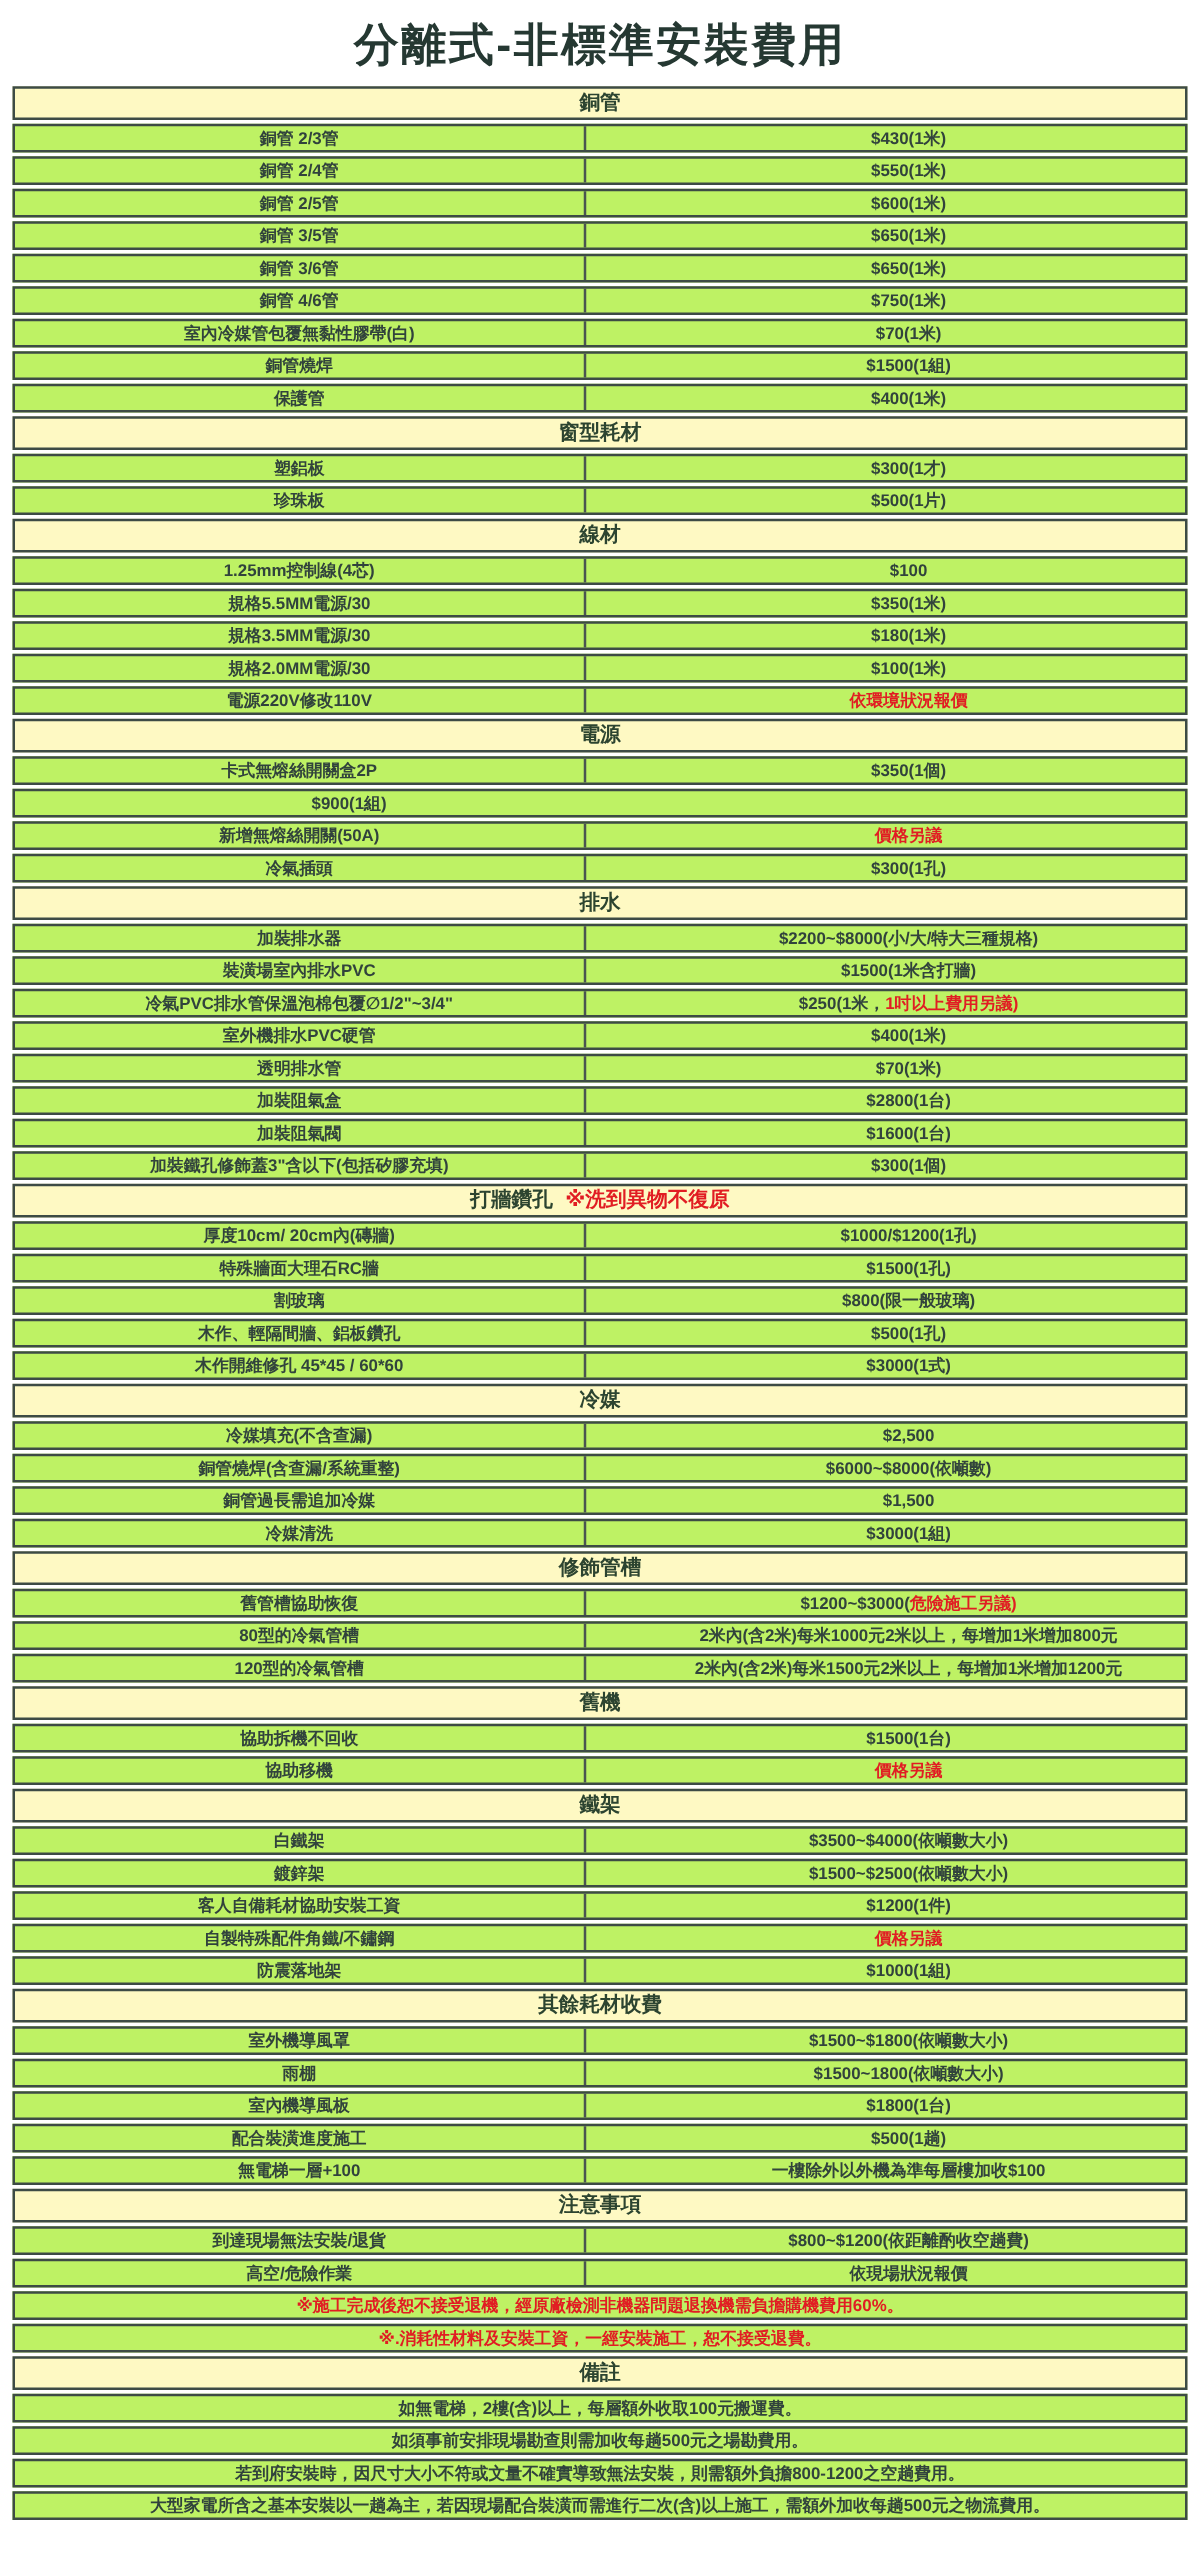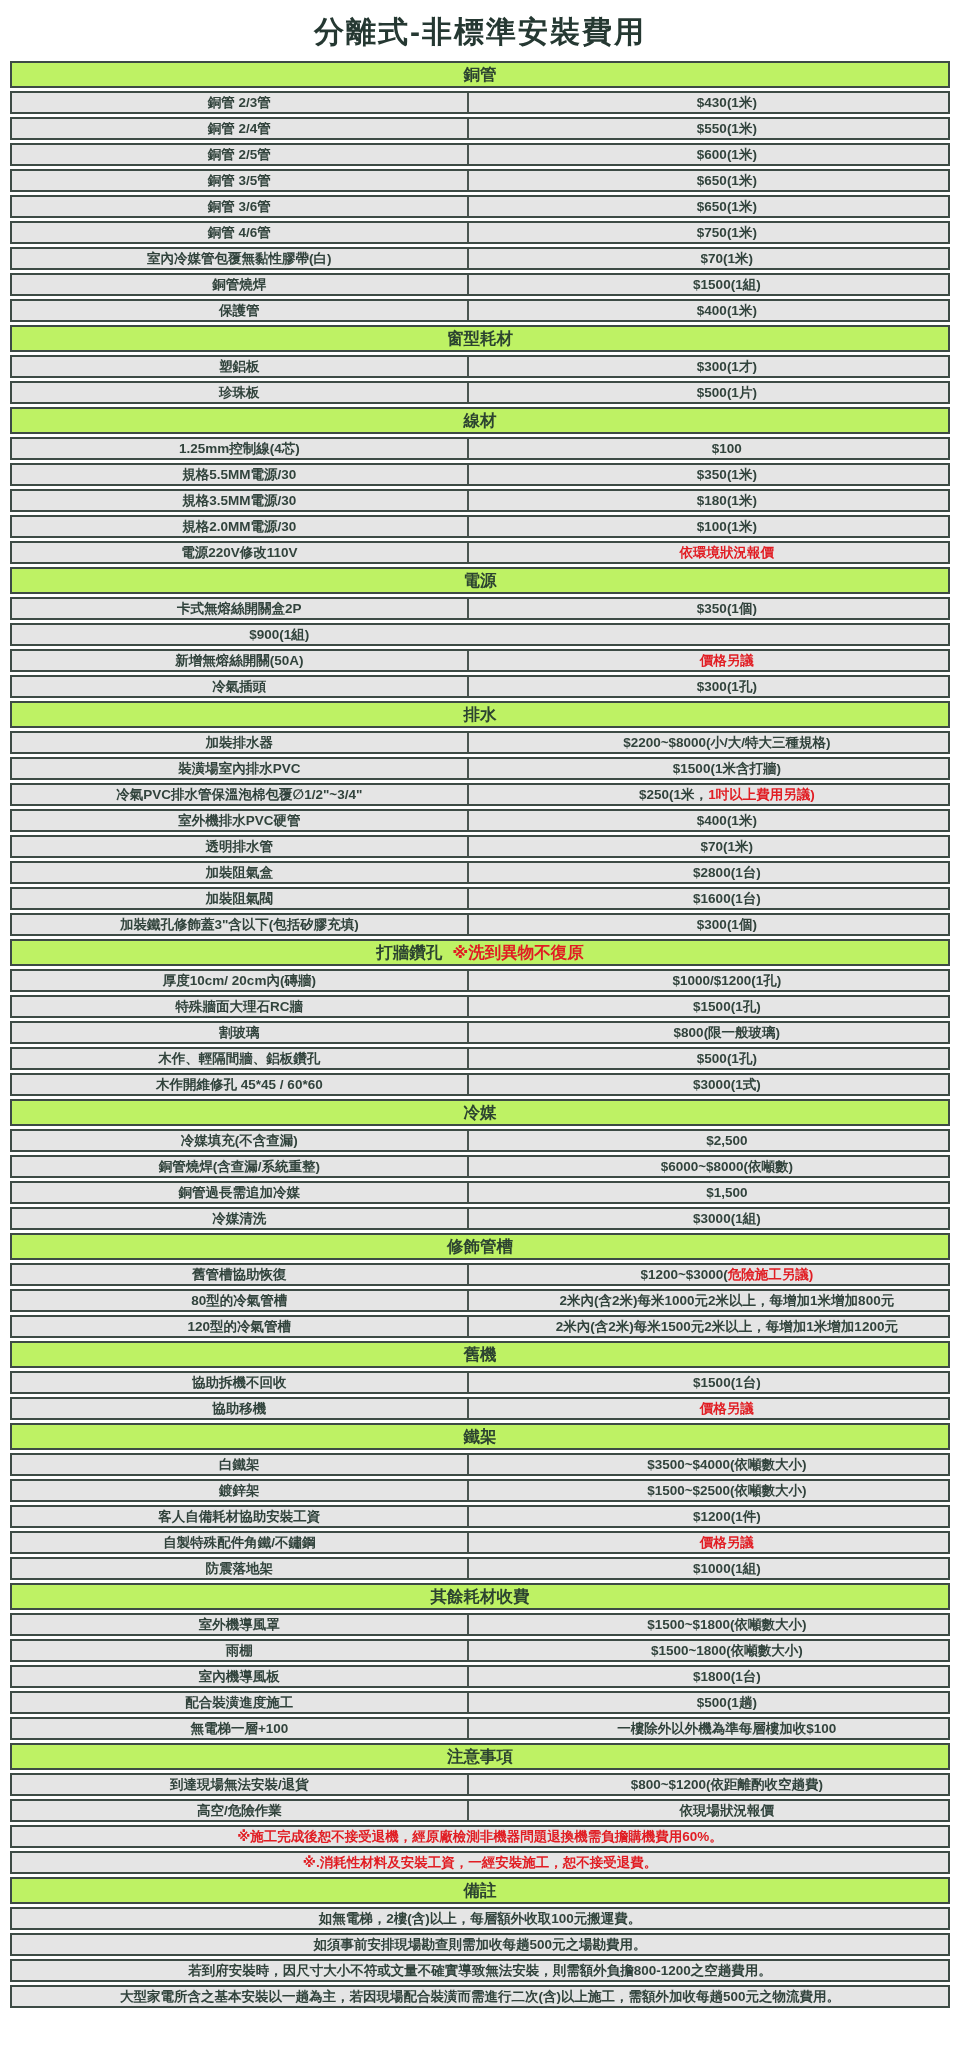--- a/index.html
+++ b/index.html
@@ -9,44 +9,44 @@
     font-family:"Liberation Sans","DejaVu Sans",sans-serif;
   }
   .page{
     width:960px;
     height:2056px;
     box-sizing:border-box;
     padding:8px 10px 0 10px;
   }
   .page-title{
     text-align:center;
-    font-size:30px;
+    font-size:36px;
     font-weight:bold;
     letter-spacing:2px;
     color:#253832;
     margin:4px 0 8px 0;
   }
   .fee-table{width:100%;}
   .sec-header{
     box-sizing:border-box;
     border:2px solid #3d4b45;
-    background:#bef264;
+    background:#fef9c3;
     height:27px;
     line-height:23px;
     text-align:center;
     font-size:16.5px;
     font-weight:bold;
     color:#2c4430;
     margin-top:3px;
   }
   .sec-header .hdr-note{color:#e11d23;margin-left:10px;text-align:center;}
   .row{
     box-sizing:border-box;
     border:2px solid #3d4b45;
-    background:#e5e5e5;
+    background:#bef264;
     height:23px;
     margin-top:3px;
     display:flex;
     align-items:flex-end;
     font-size:13.5px;
     font-weight:bold;
     color:#31433c;
   }
   .cell-label{
     box-sizing:border-box;

